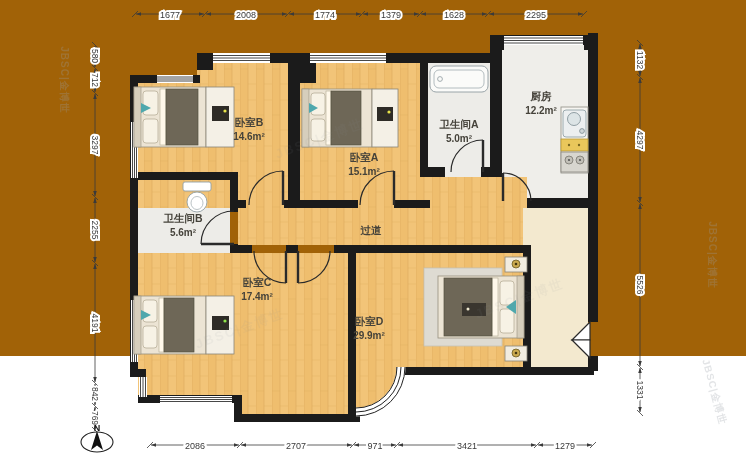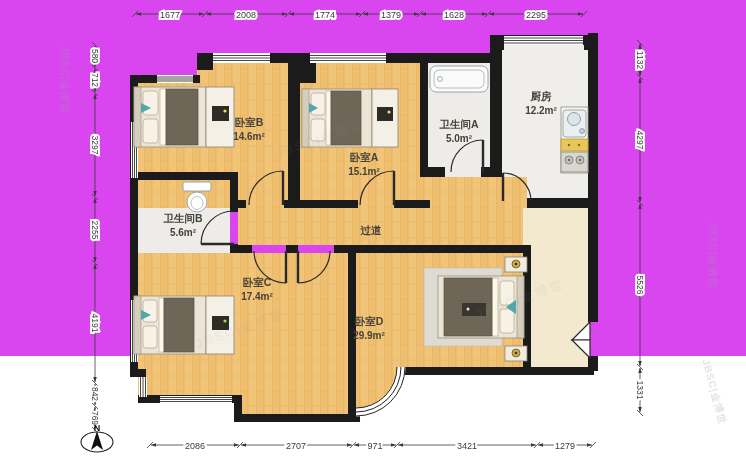--- a/index.html
+++ b/index.html
@@ -1,17 +1,17 @@
 <!DOCTYPE html>
 <html><head>
 <meta charset="utf-8">
 <style>
   html,body{margin:0;padding:0;background:#ffffff;width:746px;height:460px;overflow:hidden;
     font-family:"Liberation Sans", sans-serif;}
-  #stage{position:relative;width:746px;height:356px;background:#d946ef;}
+  #stage{position:relative;width:746px;height:356px;background:#a16207;}
   svg{display:block}
   text{font-family:"Liberation Sans", sans-serif;}
   .dim{font-size:9px;fill:#3a3a3a;paint-order:stroke;stroke:#ffffff;stroke-width:4px;font-weight:500;}
   .dimv{font-size:8.5px;fill:#3a3a3a;paint-order:stroke;stroke:#ffffff;stroke-width:4px;font-weight:500;}
   .rname{font-size:10.5px;font-weight:bold;fill:#45423a;}
   .rarea{font-size:10px;font-weight:bold;fill:#45423a;}
   .wm{font-size:10px;fill:#9aa0a8;opacity:0.28;font-weight:bold;letter-spacing:1px;}
   .wmBig{font-size:13px;fill:#8a9098;opacity:0.08;font-weight:bold;letter-spacing:2px;}
 </style>
 </head>

